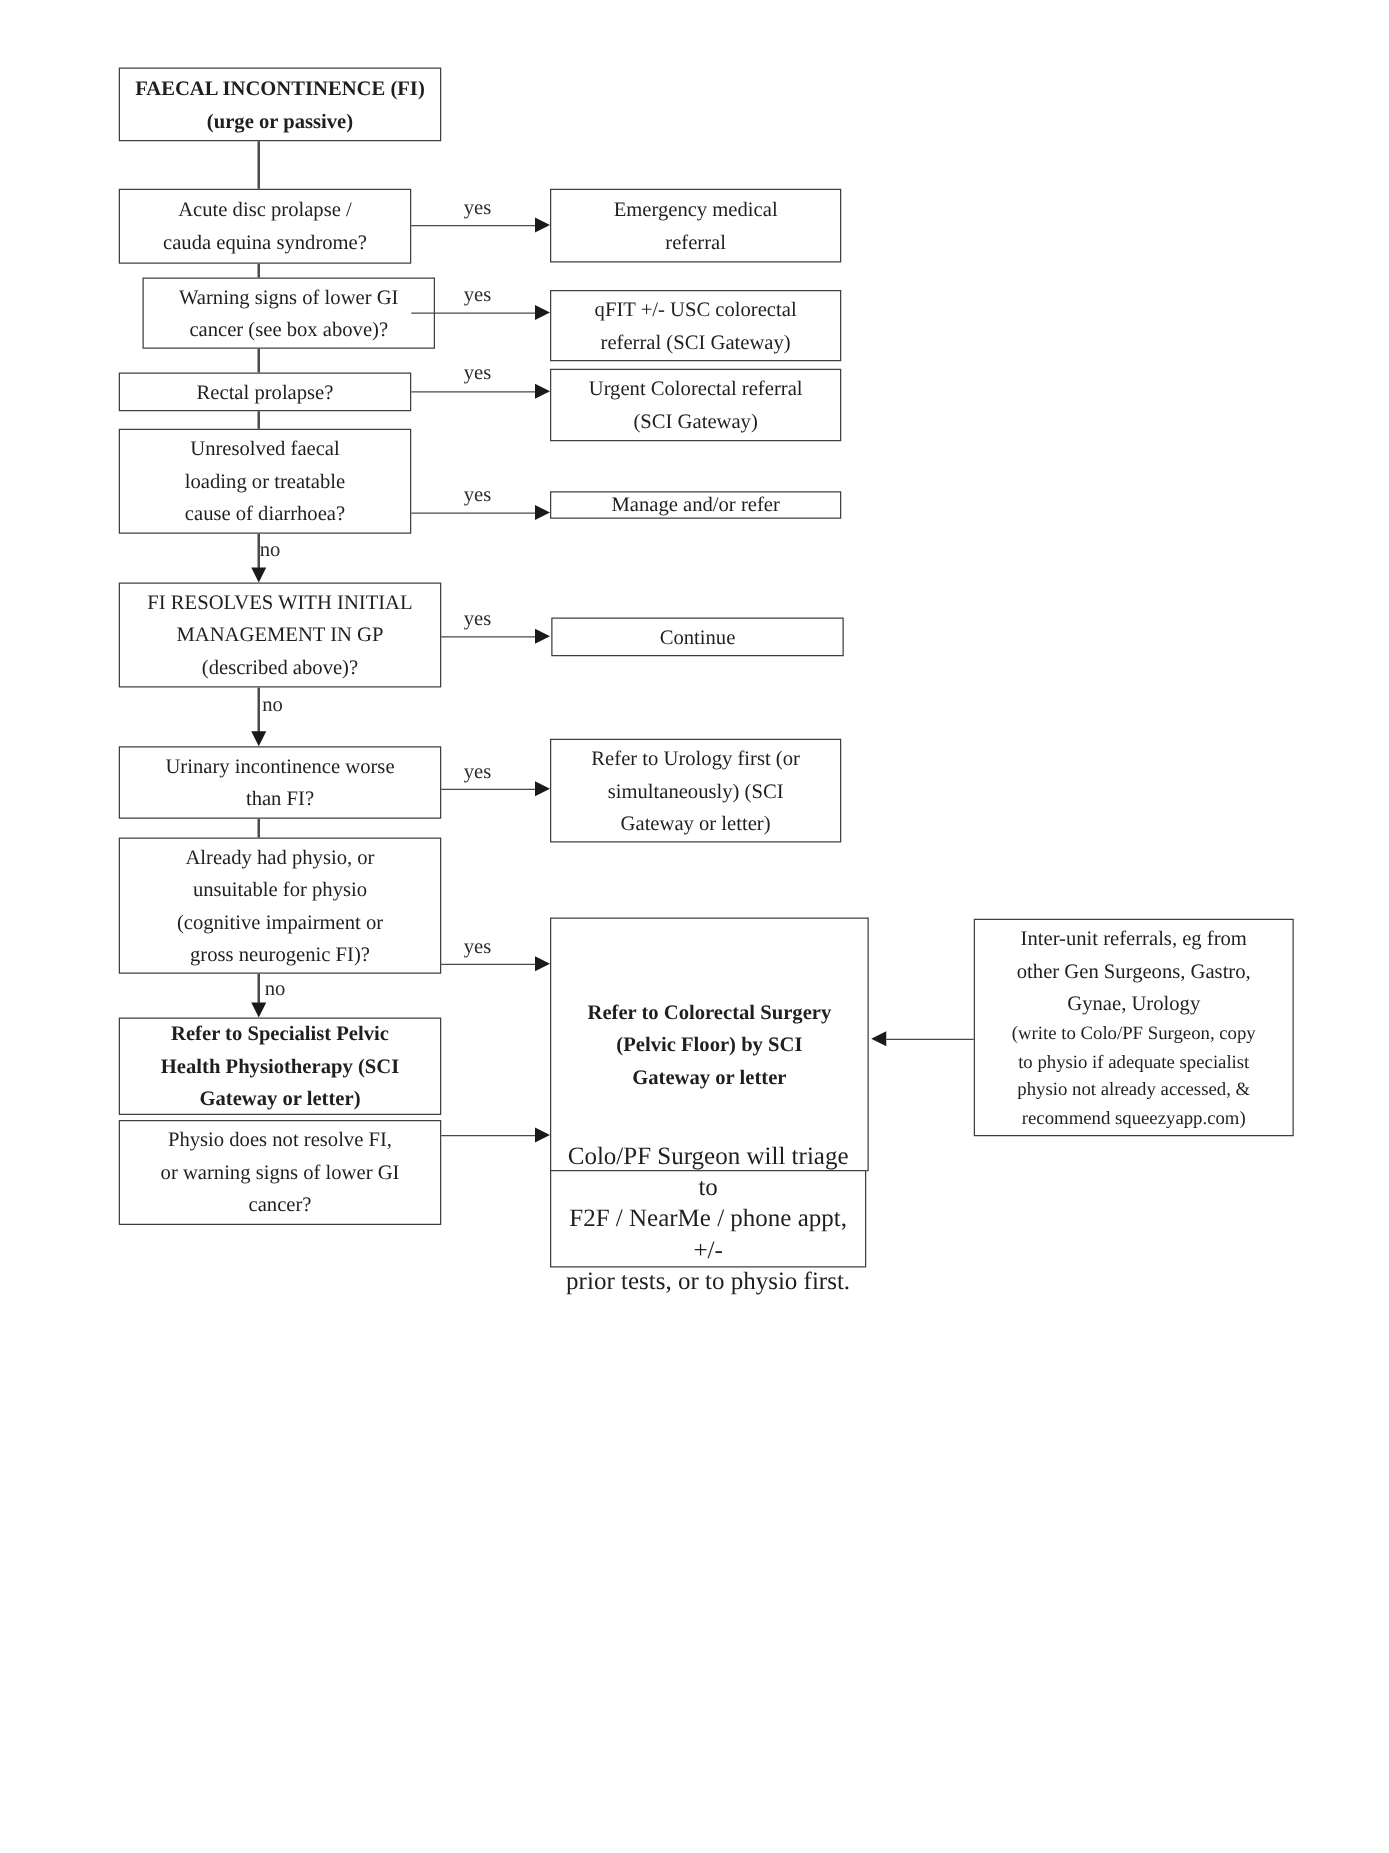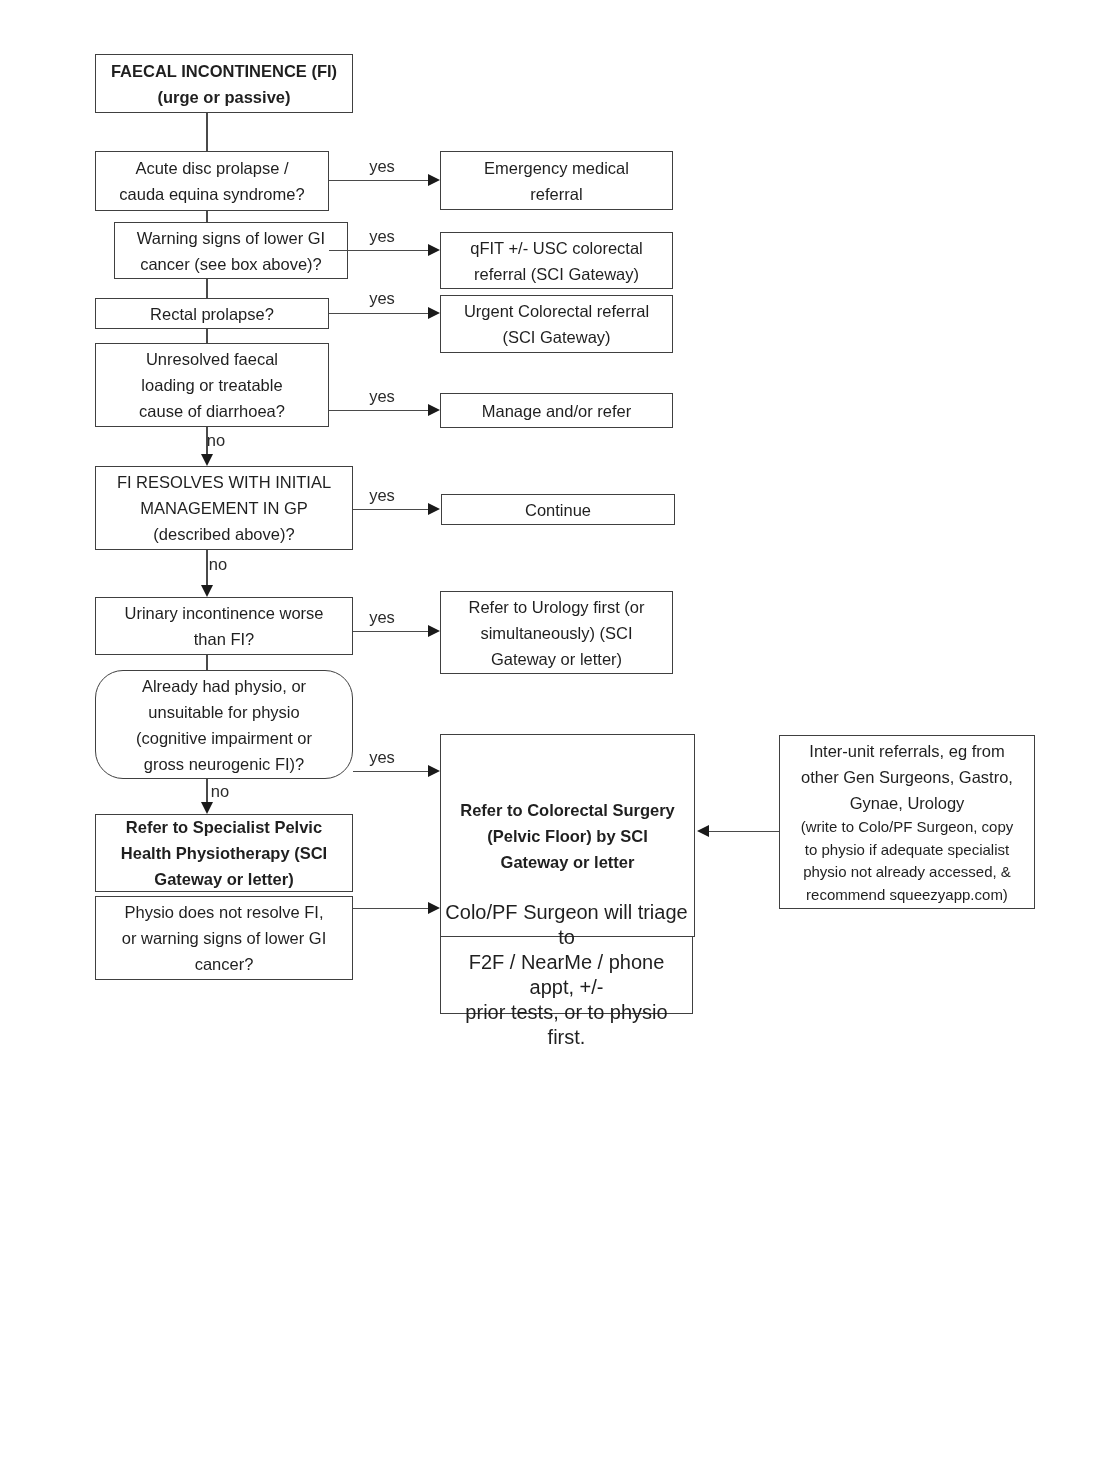--- a/index.html
+++ b/index.html
@@ -1,21 +1,21 @@
 <!DOCTYPE html>
 <html><head>
 <meta charset="utf-8">
 <style>
   html,body{margin:0;padding:0;background:#ffffff;}
   #canvas{
     position:relative;
     width:1111px;
     height:1482px;
     background:#ffffff;
-    font-family:Liberation Sans, sans-serif;
+    font-family:Liberation Serif, serif;
     color:#1f1f1f;
     overflow:hidden;
   }
   .node{
     position:absolute;
     box-sizing:border-box;
     border:1.5px solid #404040;
     background:#ffffff;
     display:flex;
     flex-direction:column;
@@ -80,21 +80,21 @@
     <span>FI RESOLVES WITH INITIAL
 MANAGEMENT IN GP
 (described above)?</span>
   </div>
 
   <div class="node" style="left:95px;top:597px;width:258px;height:58px;">
     <span>Urinary incontinence worse
 than FI?</span>
   </div>
 
-  <div class="node" style="left:95px;top:670px;width:258px;height:109px;border-radius:28px;">
+  <div class="node" style="left:95px;top:670px;width:258px;height:109px;">
     <span>Already had physio, or
 unsuitable for physio
 (cognitive impairment or
 gross neurogenic FI)?</span>
   </div>
 
   <div class="node bold" style="left:95px;top:814px;width:258px;height:78px;">
     <span>Refer to Specialist Pelvic
 Health Physiotherapy (SCI
 Gateway or letter)</span>
@@ -114,21 +114,21 @@
   <div class="node" style="left:440px;top:222px;width:233px;height:57px;margin-top:10px;">
     <span>qFIT +/- USC colorectal
 referral (SCI Gateway)</span>
   </div>
 
   <div class="node" style="left:440px;top:295px;width:233px;height:58px;">
     <span>Urgent Colorectal referral
 (SCI Gateway)</span>
   </div>
 
-  <div class="node" style="left:440px;top:393px;width:233px;height:35px;">
+  <div class="node" style="left:440px;top:393px;width:233px;height:22px;">
     <span>Manage and/or refer</span>
   </div>
 
   <div class="node" style="left:441px;top:494px;width:234px;height:31px;">
     <span>Continue</span>
   </div>
 
   <div class="node" style="left:440px;top:591px;width:233px;height:83px;">
     <span>Refer to Urology first (or
 simultaneously) (SCI

